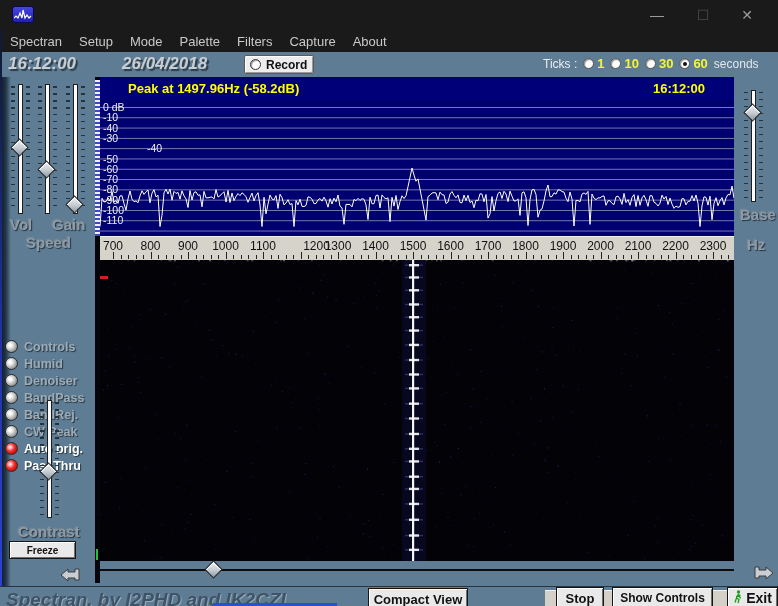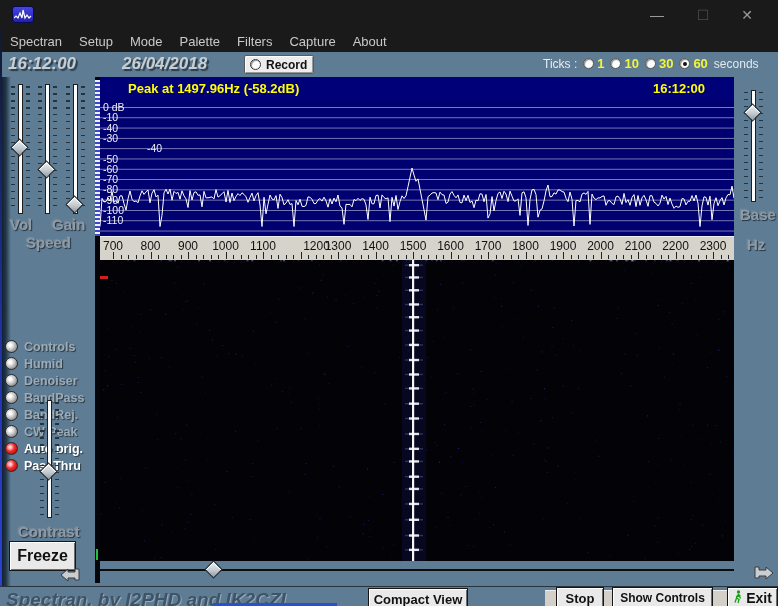--- a/index.html
+++ b/index.html
@@ -223,21 +223,21 @@
         </div>
     </div>
 
     <div class="vslider" style="left:40px;top:323px;height:118px">
       <div class="vticks l"></div>
       <div class="vtrack"></div>
       <div class="vticks r"></div>
       <div class="thumb" style="top: 64.62px;"></div>
     </div>
     <span class="slabel emboss" style="left:18px;top:446px">Contrast</span>
-    <div class="freeze-btn" style="left:9px;top:464px;width:67px;height:30px;font-size:16px">Freeze</div>
+    <div class="freeze-btn" style="left:9px;top:464px;width:67px;height:18px;font-size:10px">Freeze</div>
     <span class="pan-icon" style="left:60px;top:490px">
       <svg width="22" height="16" viewBox="0 0 22 16">
         <path d="M1 8 L8 2 L8 5 L15 5 L15 2 L19 2 L19 13 L15 13 L15 11 L8 11 L8 14 Z" fill="#c9ced3" stroke="#3a3a3a" stroke-width="1"></path>
         </svg>
     </span>
   </div>
   <div class="left-edge"></div>
 
   <div class="divider"></div>
   <div class="divider-stripes"></div>

